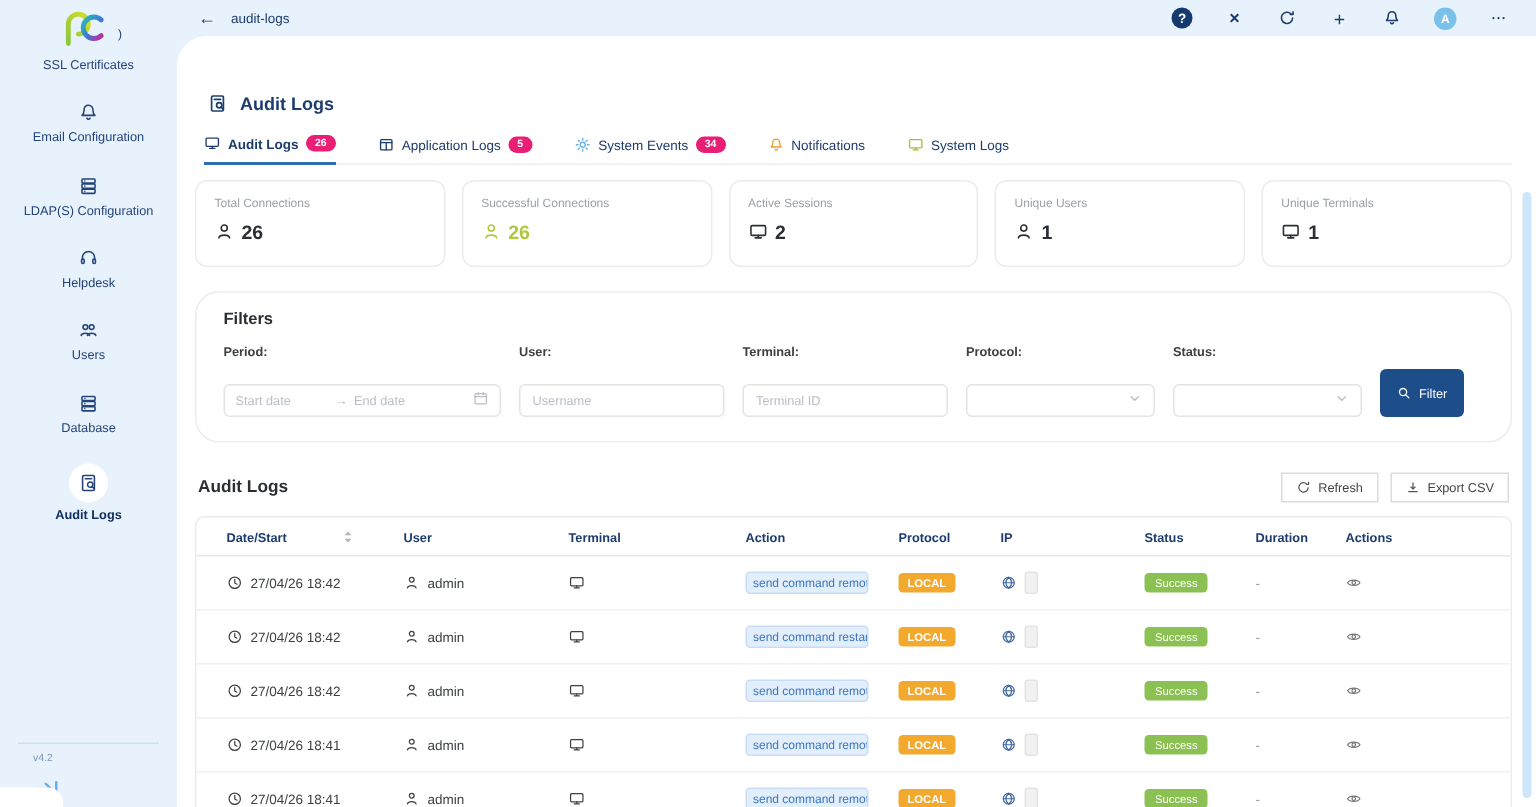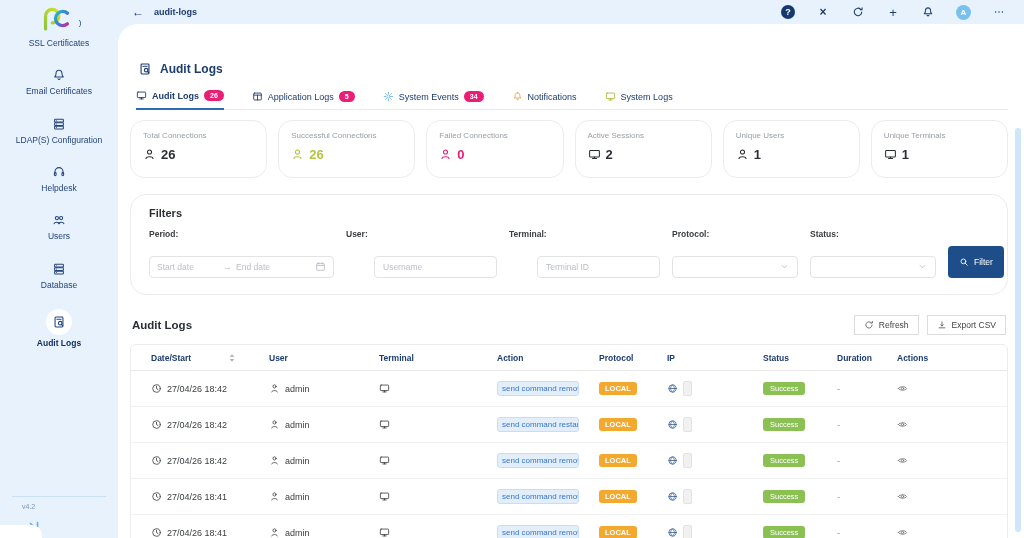--- a/index.html
+++ b/index.html
@@ -4,21 +4,21 @@
 <style>
   * { box-sizing: border-box; margin: 0; padding: 0; }
   html,body { background:#fff; }
   body { font-family:"Liberation Sans", sans-serif; }
   .app { position:relative; width:1024px; height:538px; overflow:hidden; background:#e7f2fc; }
 
   
   .topbar { position:absolute; left:118px; top:0; right:0; height:24px; display:flex; align-items:center; color:#1d3c6e; }
   .back-group { display:flex; align-items:center; gap:10px; margin-left:14px; }
   .back-arrow { font-size:12px; cursor:pointer; }
-  .topbar-title { font-size:9px; font-weight:bold;text-align:right; }
+  .topbar-title { font-size:9px; font-weight:normal;text-align:right; }
   .topbar-icons { margin-left:auto; display:flex; align-items:center; gap:21px; margin-right:18px; }
   .tb-ic { width:14px; height:14px; display:flex; align-items:center; justify-content:center; color:#1d3c6e; cursor:pointer; }
   .tb-ic svg { width:12px; height:12px; stroke:#1d3c6e; fill:none; stroke-width:1.4; stroke-linecap:round; stroke-linejoin:round; }
   .help-circle { width:14px; height:14px; border-radius:50%; background:#143a6d; color:#fff; font-size:9px; font-weight:bold; display:flex; align-items:center; justify-content:center; }
   .close-x { font-size:12px; font-weight:bold; }
   .plus { font-size:13px; }
   .avatar { width:15px; height:15px; border-radius:50%; background:#79c1ea; color:#fff; font-size:8px; font-weight:bold; display:flex; align-items:center; justify-content:center; }
   .more-dots svg { stroke:none; fill:#1d3c6e; }
 
   
@@ -51,40 +51,40 @@
   .tab svg { width:11px; height:11px; fill:none; stroke-width:1.3; stroke-linecap:round; stroke-linejoin:round; }
   .tab.active { border-bottom:2px solid #2e6cb5; margin-bottom:-1px; font-weight:bold; }
   .tab-ic-navy svg { stroke:#1d3c6e; }
   .tab-ic-blue svg { stroke:#6fb3e3; }
   .tab-ic-orange svg { stroke:#f0a033; }
   .tab-ic-olive svg { stroke:#b3b838; }
   .count-badge { background:#e91e75; color:#fff; font-size:7px; font-weight:bold; border-radius:8px; padding:2px 6px; }
 
   
   .stats { display:flex; gap:11px; margin-top:10px; }
-  .stat-card { flex:1; height:58px; background:#fff; border:1px solid #ececec; border-radius:14px; padding:10px 12px; }
+  .stat-card { flex:1; height:58px; background:#fff; border:1px solid #ececec; border-radius:8px; padding:10px 12px; }
   .stat-label { font-size:8px; color:#9aa0a6; }
   .stat-value-row { display:flex; align-items:center; gap:5px; margin-top:7px; color:#2b2f33; }
   .stat-value-row svg { width:13px; height:13px; stroke:currentColor; fill:none; stroke-width:1.3; stroke-linecap:round; }
   .stat-value { font-size:13px; font-weight:bold; }
   .tone-lime { color:#b0c83c; }
   .tone-pink { color:#e91e75; }
 
   
   .filters-card { margin-top:16px; border:1px solid #ececec; border-radius:16px; padding:12px 18px 16px; }
   .filters-heading { font-size:11px; font-weight:bold; color:#2b2f33; }
   .filter-row { display:flex; gap:12px; margin-top:10px; align-items:flex-end; }
   .field { display:flex; flex-direction:column; gap:17px; }
   .field-label { font-size:8.5px; font-weight:bold; color:#3c4043; }
   .period-box { width:185px; height:22px; border:1px solid #e3e3e3; border-radius:4px; display:flex; align-items:center; padding:0 7px; gap:4px; }
   .period-box input { border:none; outline:none; font-size:8.5px; width:62px; font-family:"Liberation Sans",sans-serif; color:#333; }
   .period-arrow { color:#b9bec6; font-size:9px; }
   .cal-ic { margin-left:auto; }
   .cal-ic svg, .chev svg, .btn-ic svg { width:11px; height:11px; stroke:#b9bec6; fill:none; stroke-width:1.3; stroke-linecap:round; }
-  .text-input { width:123px; height:22px; border:1px solid #e3e3e3; border-radius:4px; font-size:8.5px; padding:4px 8px; outline:none; font-family:"Liberation Sans",sans-serif; color:#333;margin-left:28px; }
+  .text-input { width:137px; height:22px; border:1px solid #e3e3e3; border-radius:4px; font-size:8.5px; padding:4px 8px; outline:none; font-family:"Liberation Sans",sans-serif; color:#333; }
   ::placeholder { color:#b9bec6; }
   .select-box { width:126px; height:22px; border:1px solid #e3e3e3; border-radius:4px; display:flex; align-items:center; justify-content:flex-end; padding:0 7px; cursor:pointer; }
   .filter-btn { height:32px; background:#1d4e89; border:none; border-radius:4px; color:#fff; font-size:8.5px; display:flex; align-items:center; gap:5px; padding:0 11px; cursor:pointer; font-family:"Liberation Sans",sans-serif; }
   .filter-btn svg { width:10px; height:10px; stroke:#fff; fill:none; stroke-width:1.4; stroke-linecap:round; }
 
   
   .table-head-row { display:flex; align-items:center; margin:20px 2px 0; }
   .table-heading { font-size:11.5px; font-weight:bold; color:#2b2f33; }
   .table-actions { margin-left:auto; display:flex; gap:8px; }
   .ghost-btn { height:20px; background:#fff; border:1px solid #dcdcdc; border-radius:0; font-size:8.5px; color:#444; display:flex; align-items:center; gap:5px; padding:0 9px; cursor:pointer; font-family:"Liberation Sans",sans-serif; }
@@ -140,21 +140,21 @@
       <span class="nav-label">SSL Certificates</span>
     </div>
 
     <div class="nav-item">
       <span class="nv-ic">
         <svg viewBox="0 0 16 16">
             <path d="M8 2.5c-2.2 0-3.4 1.6-3.4 3.8 0 2.5-.8 3.3-1.5 3.9h9.8c-.7-.6-1.5-1.4-1.5-3.9 0-2.2-1.2-3.8-3.4-3.8z"></path>
             <path d="M6.8 12.3a1.3 1.3 0 0 0 2.4 0"></path>
           </svg>
       </span>
-      <span class="nav-label">Email Certificates</span>
+      <span class="nav-label">Email Configuration</span>
     </div>
 
     <div class="nav-item">
       <span class="nv-ic">
         <svg viewBox="0 0 16 16">
             <rect x="3" y="2.6" width="10" height="3.2" rx="0.8"></rect>
             <rect x="3" y="6.5" width="10" height="3.2" rx="0.8"></rect>
             <rect x="3" y="10.4" width="10" height="3.2" rx="0.8"></rect>
             <path d="M5.2 4.2h.01M5.2 8.1h.01M5.2 12h.01"></path>
           </svg>
@@ -319,30 +319,20 @@
         </div>
       </div>
       <div class="stat-card">
         <div class="stat-label">Successful Connections</div>
         <div class="stat-value-row tone-lime">
           <svg viewBox="0 0 16 16">
               <circle cx="8" cy="5" r="2.5"></circle>
               <path d="M3.6 13c.8-3 8-3 8.8 0"></path>
             </svg>
           <span class="stat-value">26</span>
-        </div>
-      </div>
-      <div class="stat-card">
-        <div class="stat-label">Failed Connections</div>
-        <div class="stat-value-row tone-pink">
-          <svg viewBox="0 0 16 16">
-              <circle cx="8" cy="5" r="2.5"></circle>
-              <path d="M3.6 13c.8-3 8-3 8.8 0"></path>
-            </svg>
-          <span class="stat-value">0</span>
         </div>
       </div>
       <div class="stat-card">
         <div class="stat-label">Active Sessions</div>
         <div class="stat-value-row">
           <svg viewBox="0 0 16 16">
               <rect x="2" y="3" width="12" height="8" rx="1"></rect>
               <path d="M8 11v2M5.5 13h5"></path>
             </svg>
           <span class="stat-value">2</span>

